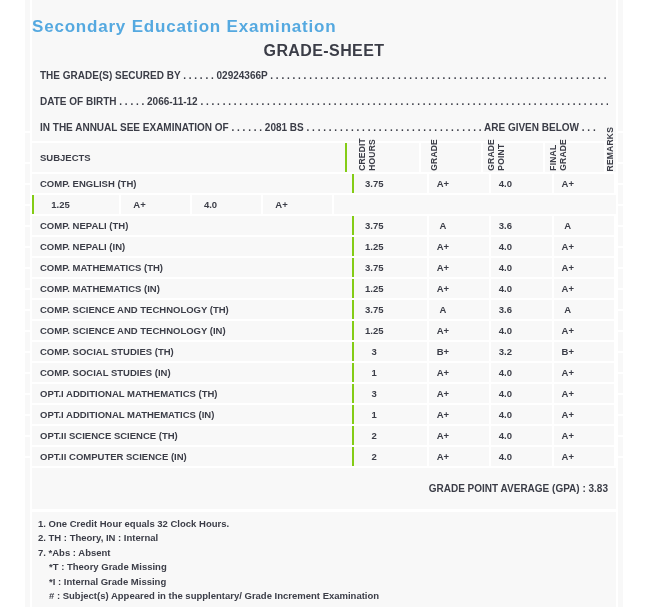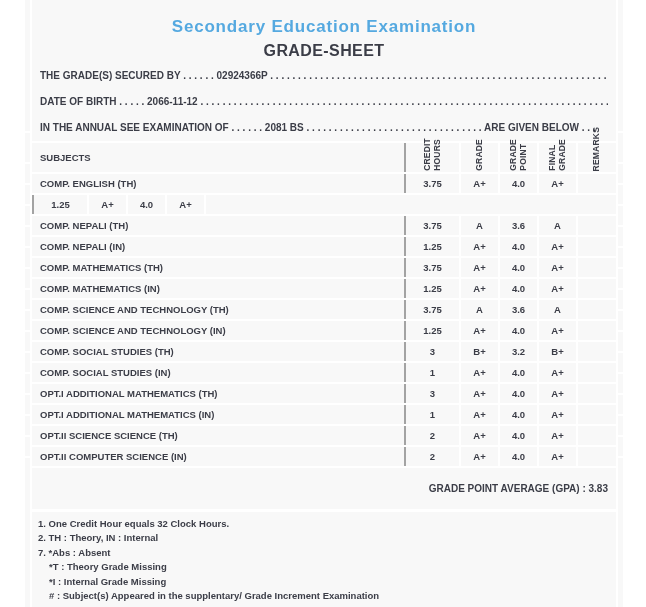--- a/index.html
+++ b/index.html
@@ -12,36 +12,36 @@
   .strip{position:absolute;top:0;width:5px;height:607px;background:#f8f8f8;}
   .strip-left{left:25px;}
   .strip-right{left:618px;}
   .strip .tline{position:absolute;left:0;width:100%;top:131px;height:2px;background:#fff;}
   .strip .rlines{position:absolute;left:0;width:100%;top:162px;height:298px;
     background:repeating-linear-gradient(to bottom,#ffffff 0 2px,transparent 2px 21px);}
 
   
   .card{position:absolute;left:32px;top:0;width:584px;height:607px;background:#f8f8f8;overflow:hidden;}
 
-  .title{margin-top:17px;text-align:center;font-size:17px;line-height:19px;
+  .title{margin-top:17px;font-size:17px;line-height:19px;
     font-weight:bold;color:#55a9e0;letter-spacing:0.8px;}
   .subtitle{margin-top:9px;text-align:center;font-size:16px;line-height:11px;
     font-weight:bold;letter-spacing:0.4px;}
 
   .info{margin-top:7px;padding:0 8px;}
   .info-line{height:26px;line-height:26px;font-size:10px;font-weight:bold;
     white-space:pre;overflow:hidden;}
 
   
   .grade-table{border-top:2px solid #fff;}
-  .t-row{display:flex;border-bottom:2px solid #fff;height:19px;font-size:9.5px;font-weight:bold;}
+  .t-row{display:flex;border-bottom:2px solid #fff;height:19px;font-size:9.5px;font-weight:bold;gap:32px;}
   .t-row.head{height:29px;}
   .cell{display:flex;align-items:center;overflow:visible;}
   .c-subject{width:364px;padding-left:8px;}
-  .c-credit{width:53px;border-left:2px solid #a3a3a3;justify-content:center;}
+  .c-credit{width:53px;border-left:2px solid #84cc16;justify-content:center;}
   .c-grade,.c-gpoint,.c-fgrade{width:37px;border-left:2px solid #fff;justify-content:center;}
   .c-remarks{flex:1;border-left:2px solid #fff;justify-content:center;}
   .head .cell{align-items:flex-end;}
   .head .c-subject{align-items:center;}
   .vhead{writing-mode:vertical-rl;transform:rotate(180deg);white-space:pre-line;
     font-size:8.5px;line-height:9.5px;font-weight:bold;padding-top:1px;letter-spacing:0.2px;}
 
   .gpa-row{height:41px;display:flex;align-items:center;justify-content:flex-end;
     padding-right:8px;border-bottom:3px solid #fff;font-size:10px;font-weight:bold;white-space:pre;}
 

